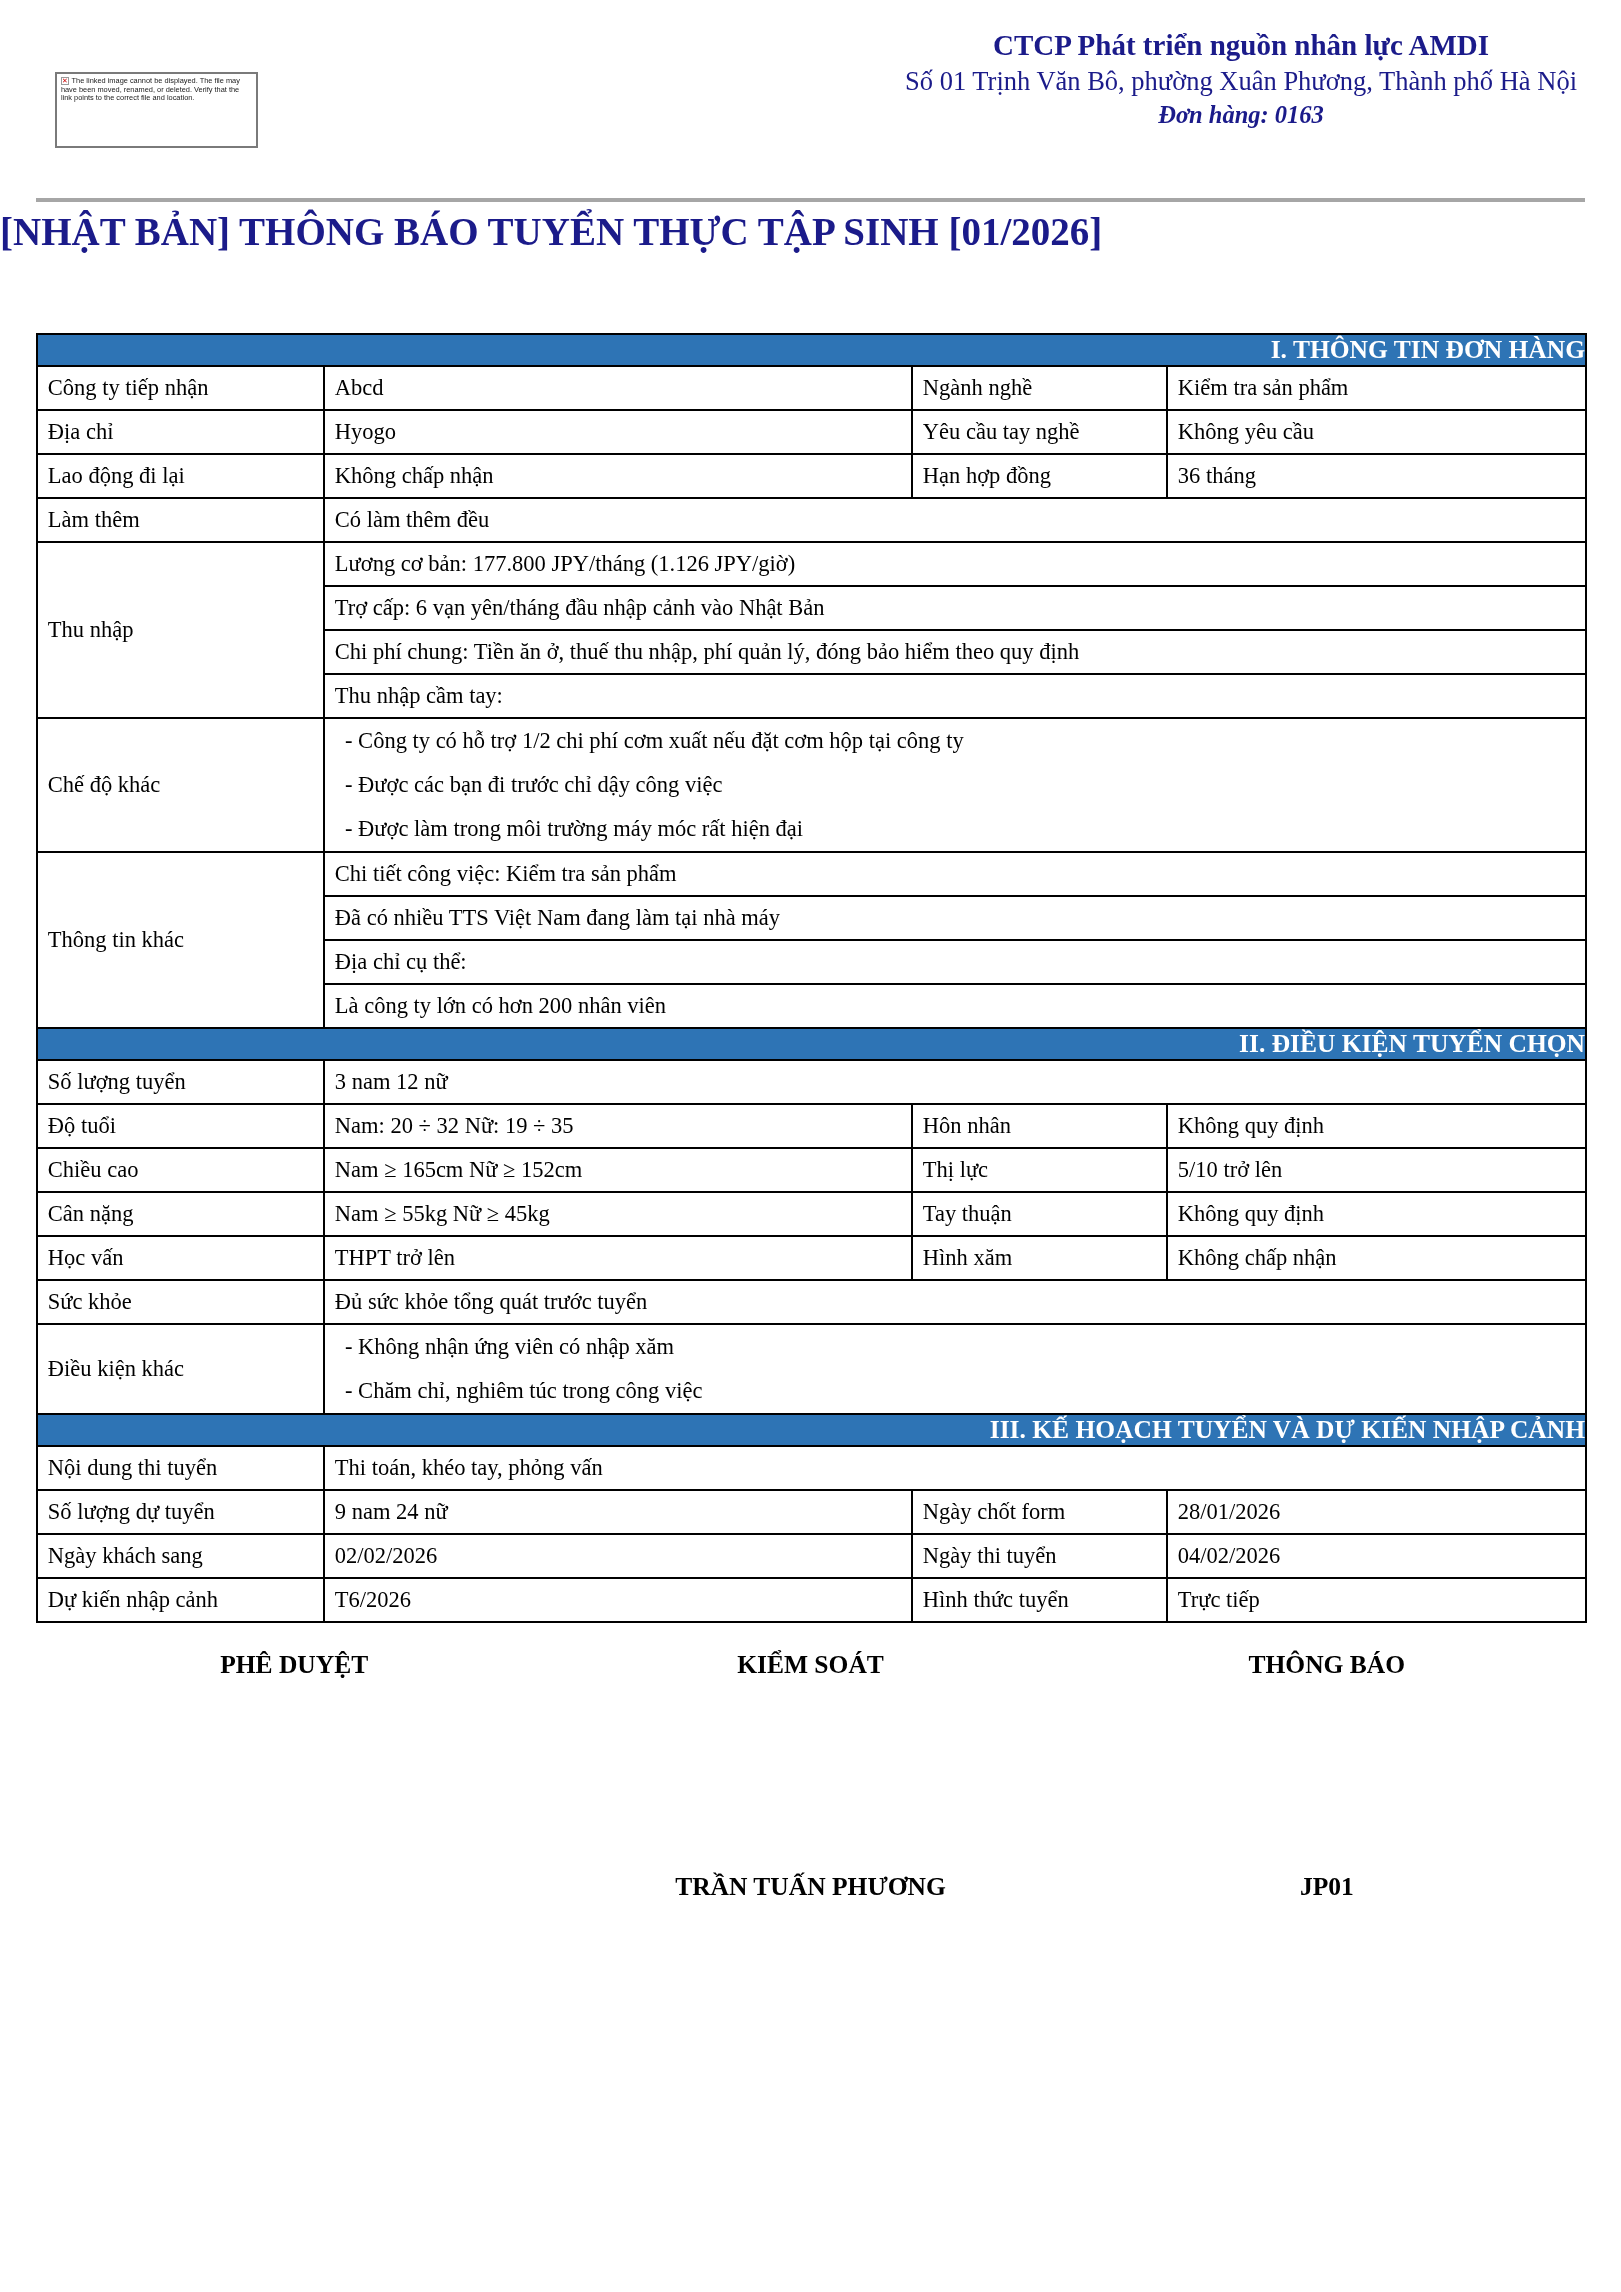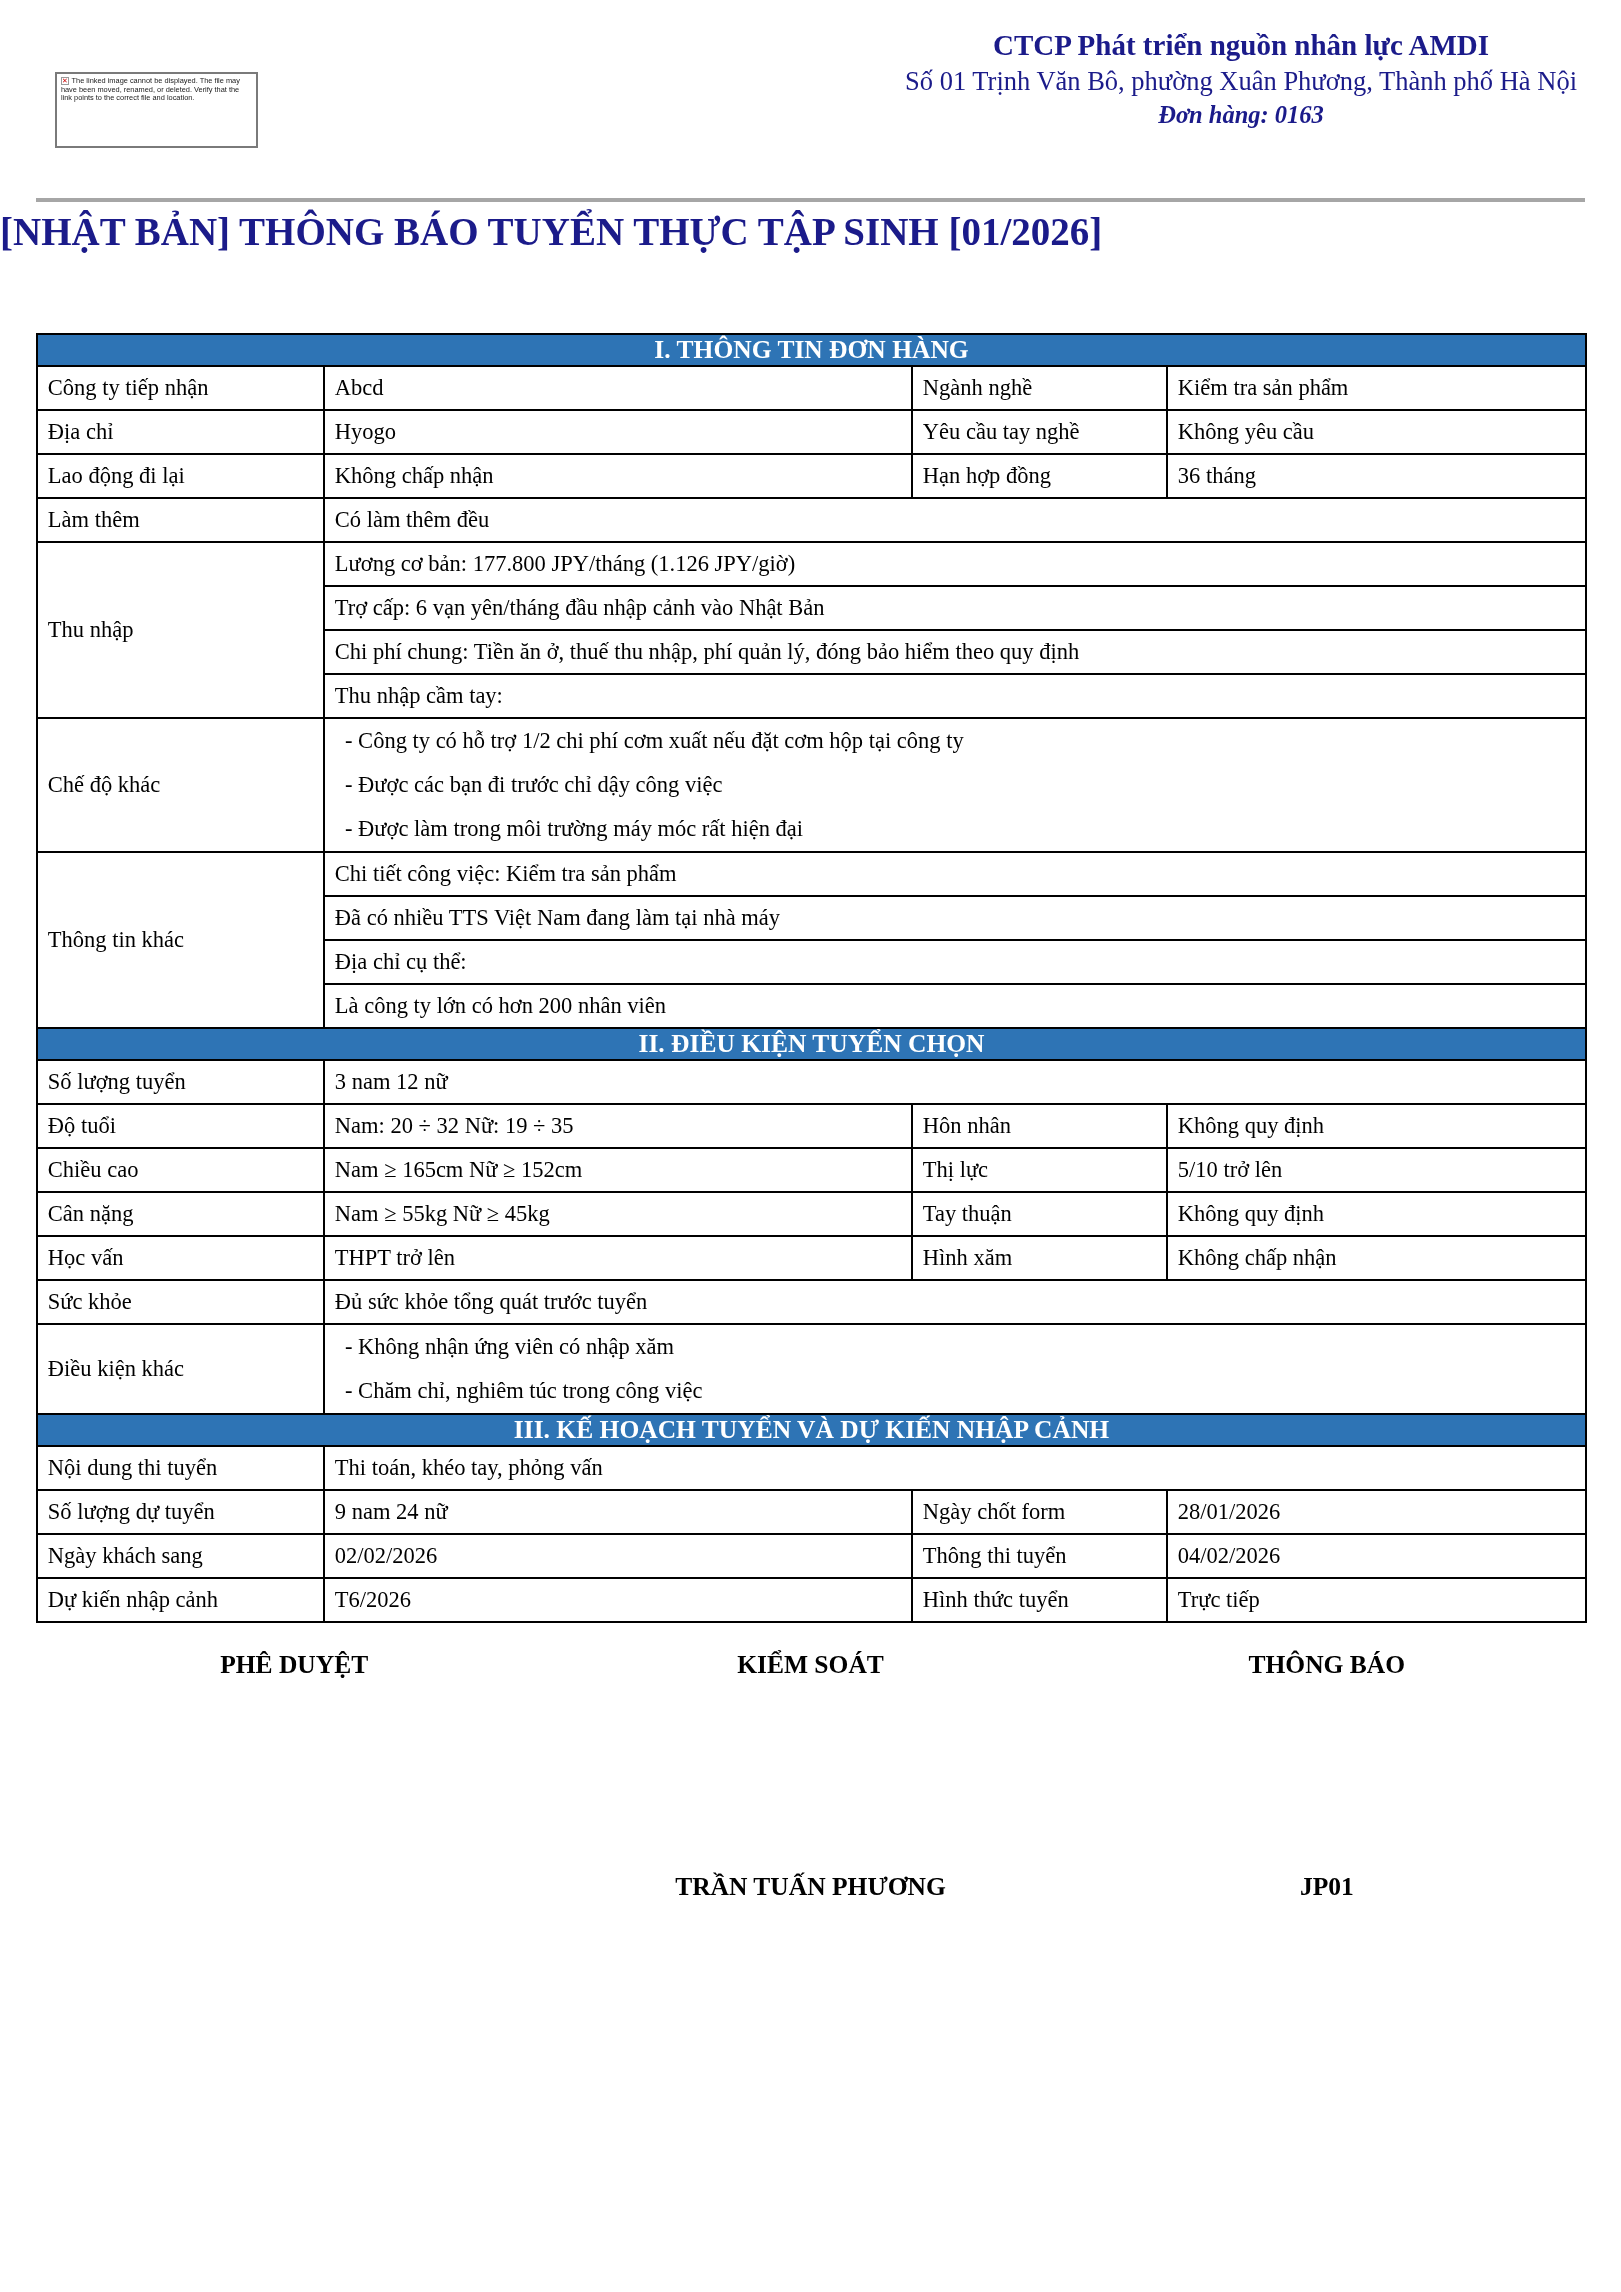--- a/index.html
+++ b/index.html
@@ -61,21 +61,21 @@
   }
   table.main td {
     border: 2px solid #000;
     padding: 0 9.8px;
     height: 44px;
     vertical-align: middle;
     overflow: hidden; white-space: nowrap;
   }
   table.main td.band {
     background: #2e74b5;
-    color: #ffffff; font-weight: bold; text-align: center;
+    color: #ffffff; font-weight: bold; text-align: right;
     font-size: 25.5px; height: 29px; padding: 0;
   }
   table.main td.multiline { padding: 0 20px; }
   .multiline div { height: 44px; line-height: 44px; white-space: nowrap; overflow: hidden; }
 
   
   .sign-row {
     position: absolute; left: 36px; top: 1650px; width: 1549px;
     display: flex;
   }
@@ -230,21 +230,21 @@
   </tr>
   <tr>
     <td>Số lượng dự tuyển</td>
     <td>9 nam 24 nữ</td>
     <td>Ngày chốt form</td>
     <td>28/01/2026</td>
   </tr>
   <tr>
     <td>Ngày khách sang</td>
     <td>02/02/2026</td>
-    <td>Thông thi tuyển</td>
+    <td>Ngày thi tuyển</td>
     <td>04/02/2026</td>
   </tr>
   <tr>
     <td>Dự kiến nhập cảnh</td>
     <td>T6/2026</td>
     <td>Hình thức tuyển</td>
     <td>Trực tiếp</td>
   </tr>
 </tbody>
   </table>

